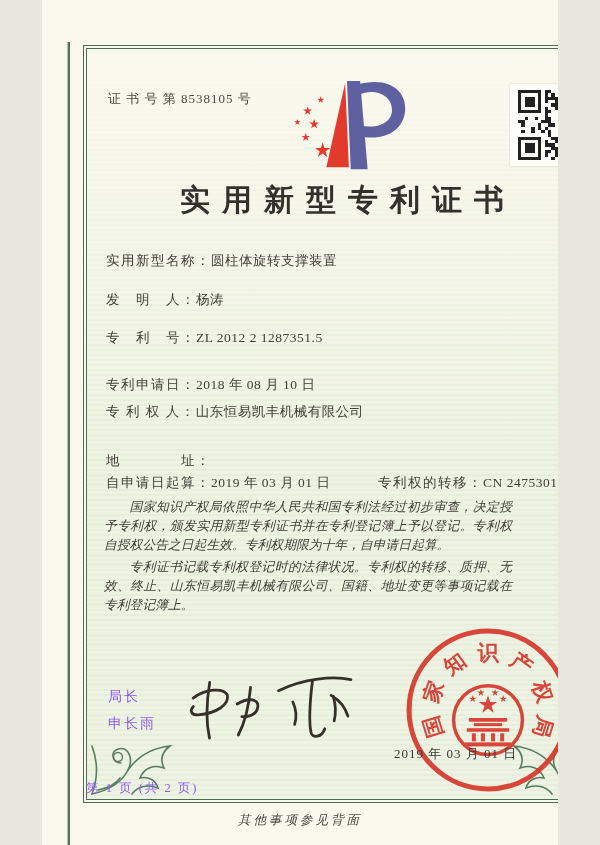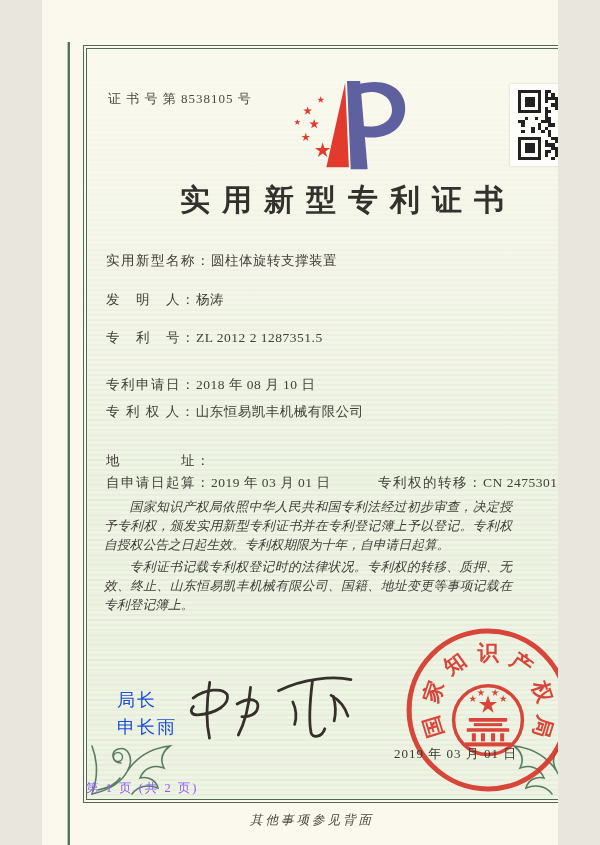--- a/index.html
+++ b/index.html
@@ -57,37 +57,37 @@
   .row-address .val{display:inline-block;max-width:356px;line-height:22px;}
   .row-address .val .l2{display:block;}
   .row-grant{top:474px;}
   .grant-no-pair{position:absolute;left:272px;top:0;white-space:nowrap;}
   .body-text{
     position:absolute;left:62px;right:46px;top:498px;
     font-size:12.8px;line-height:19px;color:var(--body-ink);
     font-style:italic;text-align:justify;
   }
   .body-text p{margin:0 0 3px 0;text-indent:2em;}
-  .director{position:absolute;left:75px;font-size:18px;color:#1d4ed8;letter-spacing:2px;}
+  .director{position:absolute;left:66px;font-size:14px;color:#8b5cf6;letter-spacing:2px;}
   .director.t1{top:688px}.director.t2{top:715px}
   .sig{position:absolute;left:128px;top:664px;width:214px;height:90px;transform:rotate(-2deg);}
   .sig path{stroke:#35302a;stroke-width:2.6;fill:none;stroke-linecap:round;}
   .seal{position:absolute;left:356px;top:624px;width:180px;height:172px;opacity:.92;}
   .seal .ring{fill:none;stroke:var(--seal-red);stroke-width:5;}
   .seal text{font:700 21px "Liberation Serif","DejaVu Serif",serif;fill:var(--seal-red);text-anchor:middle;}
   .seal-date{
     position:absolute;left:352px;top:745px;font-size:13px;letter-spacing:1px;color:#3c3834;
   }
   .page-info{
     position:absolute;left:44px;width:512px;top:780px;text-align:left;
     font-size:12.5px;color:#8b5cf6;letter-spacing:2px;
   }
   .back-note{
     position:absolute;left:0;width:100%;top:812px;text-align:center;
-    font-size:12.5px;font-style:italic;color:#4a483f;letter-spacing:3px;padding-left:12px;
+    font-size:12.5px;font-style:italic;color:#4a483f;letter-spacing:3px;
   }
   .flourish{position:absolute;width:100px;height:96px;}
   .flourish path{stroke:var(--flourish-green);stroke-width:1.6;fill:none;stroke-linecap:round;}
   .flourish circle{fill:none;stroke:var(--flourish-green);stroke-width:1.4;}
   .fl-left{left:46px;top:702px;}
   .fl-right{left:454px;top:702px;transform:scaleX(-1);}
   .hidden-defs{position:absolute;width:0;height:0;}
 </style>
 </head>
 <body>

